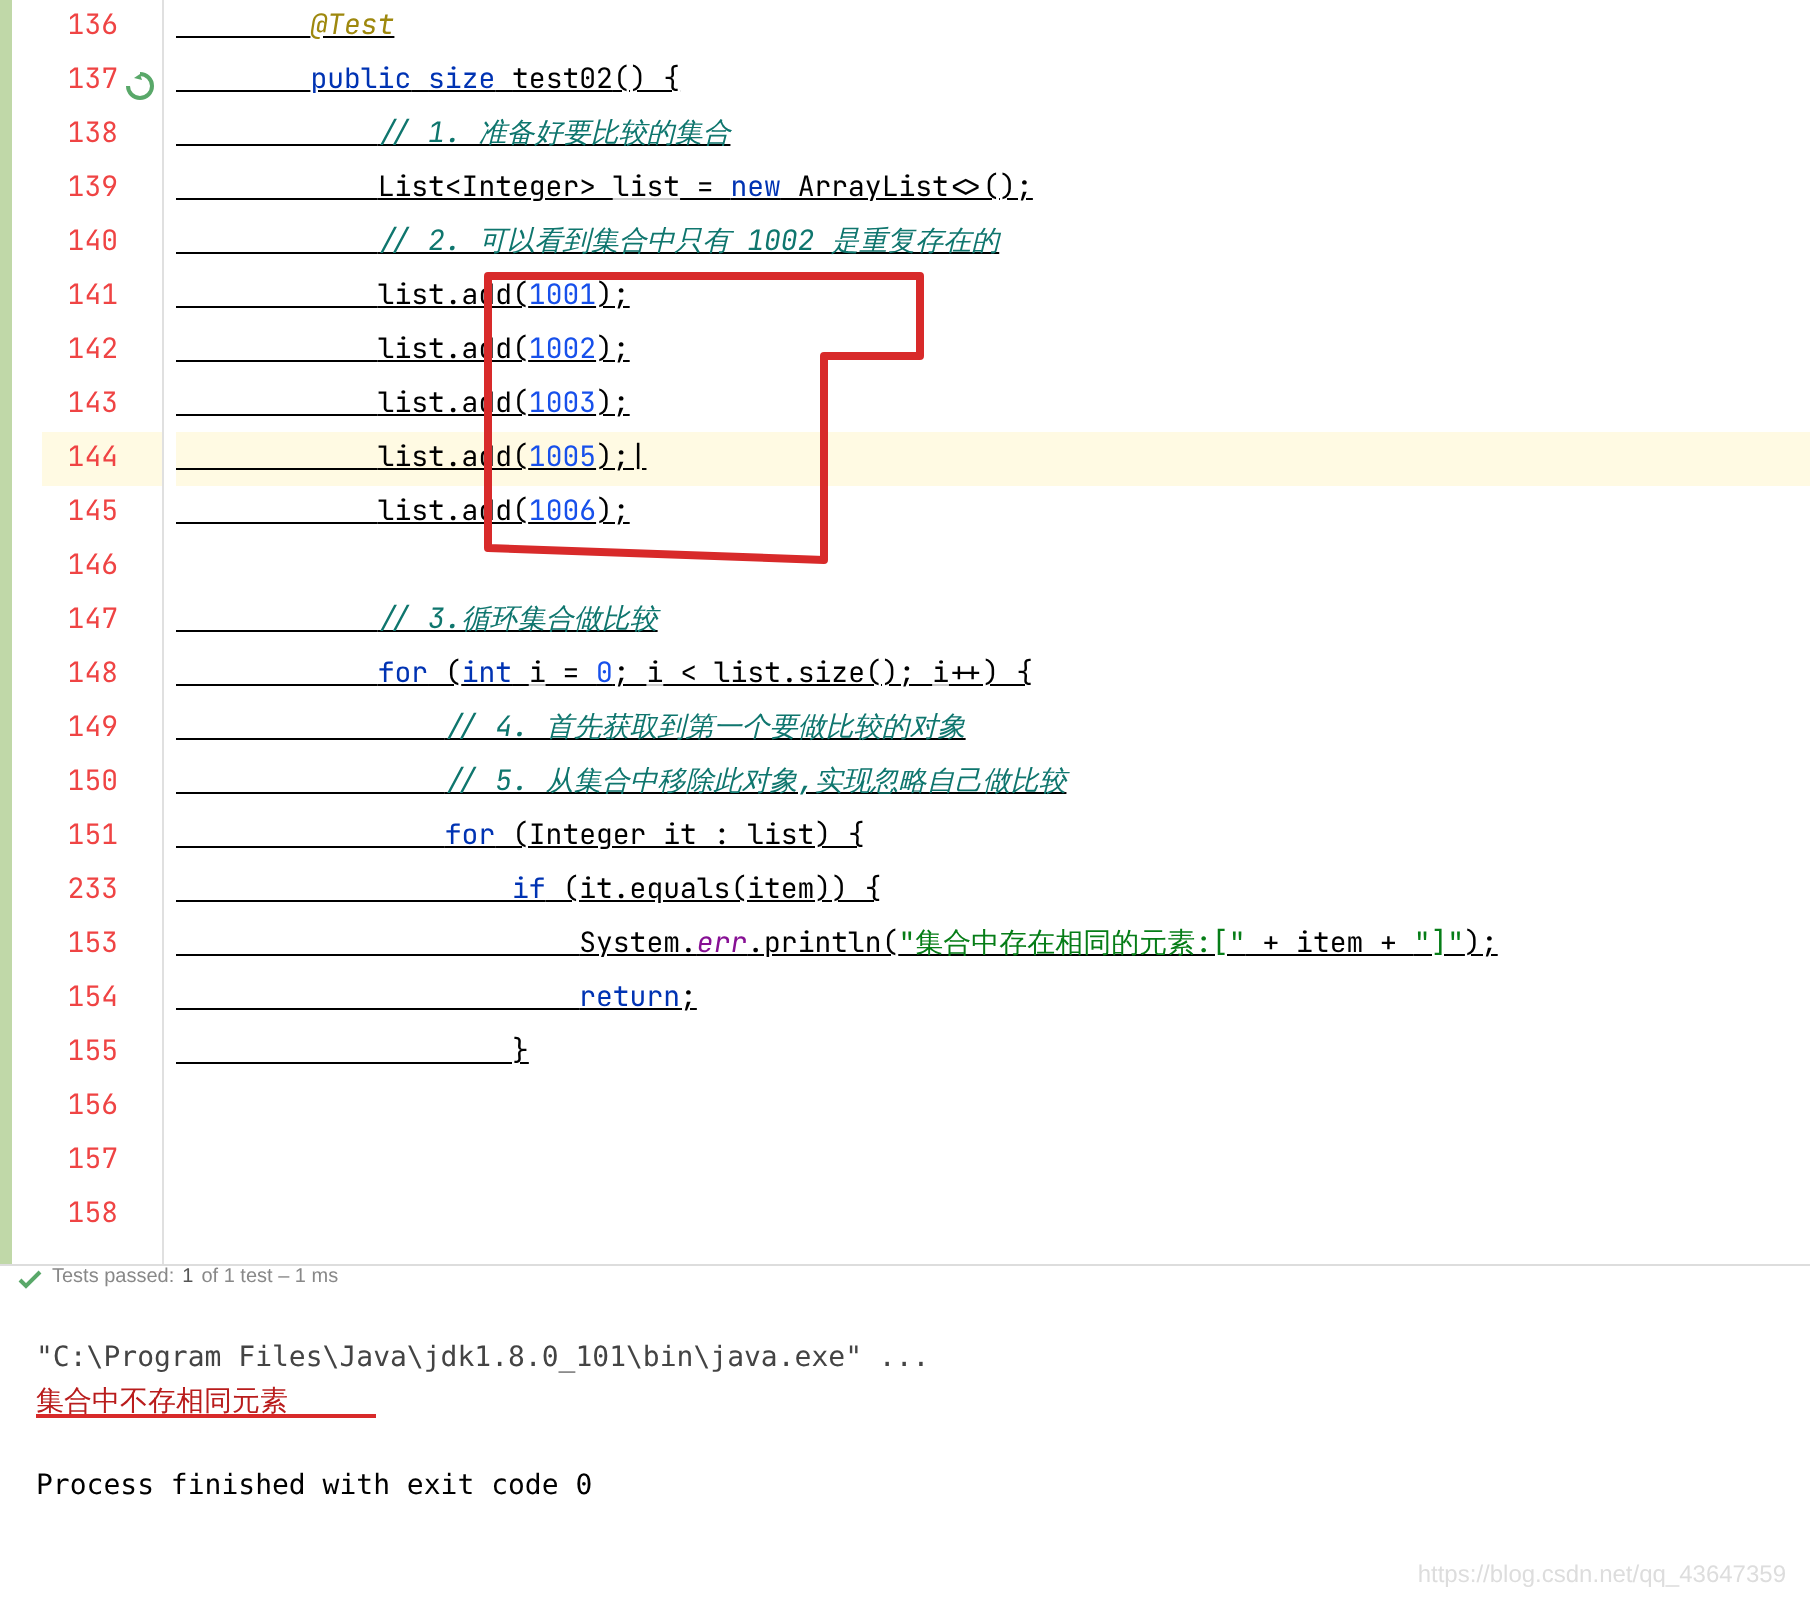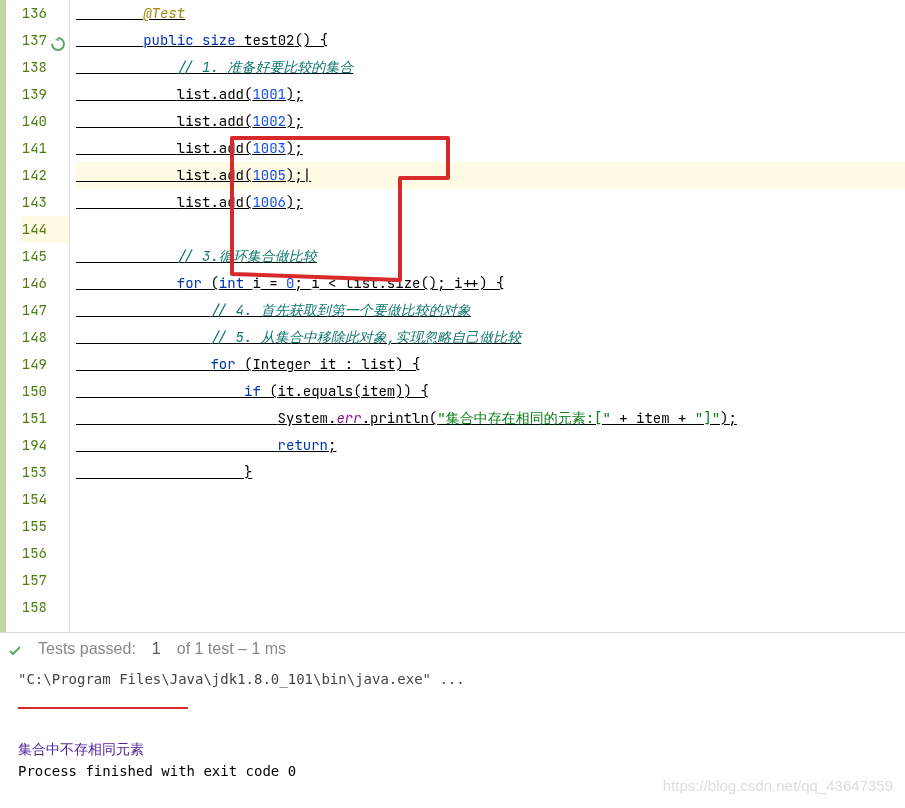--- a/index.html
+++ b/index.html
@@ -1,41 +1,41 @@
 <!DOCTYPE html>
 <html><head>
 <meta charset="utf-8">
 <style>
   * { margin: 0; padding: 0; box-sizing: border-box; }
   body { width: 905px; height: 808px; background: #fff; font-family: "JetBrains Mono", "Consolas", monospace; font-size: 14px; position: relative; overflow: hidden; }
   .editor { display: flex; height: 632px; }
-  .gutter { background: #fff; width: 70px; text-align: right; color: #4d7c0f; user-select: none; border-right: 1px solid #e0e0e0; position: relative; }
+  .gutter { background: #fff; width: 82px; text-align: right; color: #ef4444; user-select: none; border-right: 1px solid #e0e0e0; position: relative; }
   .gutter-stripe { position: absolute; left: 0; top: 0; bottom: 0; width: 6px; background: #c0d8a8; }
   .line-num { height: 27px; line-height: 27px; padding-right: 22px; position: relative; }
   .line-num.hl { background: #fffae3; margin-left: 21px; }
   .sync-icon { position: absolute; right: 4px; top: 6px; }
   .code-area { flex: 1; padding-left: 6px; position: relative; }
   .code-line { height: 27px; line-height: 27px; white-space: pre; letter-spacing: 0px; text-decoration: underline; }
   .code-line.hl { background: #fffae3; }
   .c-ann { color: #9e880e; font-style: italic; }
   .c-kw { color: #0033b3; }
   .c-comment { color: #0f766e; font-style: italic; }
   .c-num { color: #1750eb; }
   .c-var { color: #000; text-decoration: underline; text-decoration-color: #ccc; }
   .c-str { color: #067d17; }
   .c-field { color: #871094; font-style: italic; }
   .annotation-overlay { position: absolute; top: 136px; left: 160px; pointer-events: none; }
-  .tests-bar { border-top: 1px solid #ddd; height: 26px; display: flex; align-items: flex-end; padding-left: 8px; font-family: Arial, sans-serif; font-size: 16px; color: #888; gap: 16px; }
+  .tests-bar { border-top: 1px solid #ddd; height: 26px; display: flex; align-items: flex-start; padding-left: 8px; font-family: Arial, sans-serif; font-size: 10px; color: #888; gap: 4px; }
   .tests-bar b { color: #555; font-weight: normal; }
   .console { padding: 10px 18px; font-size: 14px; font-family: "Consolas", monospace; line-height: 22px; }
   .console .o1 { color: #444; }
-  .console .o2 { color: #4c1d95; position: relative; margin-top: 48px; }
-  .console .o3 { color: #000; }
+  .console .o2 { color: #b91c1c; position: relative; }
+  .console .o3 { color: #000; margin-top: 20px; }
   .red-under { position: absolute; height: 2px; background: #d82a2a; }
-  .watermark { position: absolute; bottom: 14px; right: 12px; color: #ddd; font-family: Arial, sans-serif; font-size: 15px; }
+  .watermark { position: absolute; bottom: 14px; right: 12px; color: #ddd; font-family: Arial, sans-serif; font-size: 12px; }
 </style>
 </head>
 <body>
 
 <div class="editor">
   <div class="gutter">
     <div class="gutter-stripe"></div>
     <div id="gutter-rows">
         <div class="line-num">136</div>
         <div class="line-num">137<span class="sync-icon"><svg width="14" height="14">
@@ -49,33 +49,35 @@
         <div class="line-num">142</div>
         <div class="line-num">143</div>
         <div class="line-num hl">144</div>
         <div class="line-num">145</div>
         <div class="line-num">146</div>
         <div class="line-num">147</div>
         <div class="line-num">148</div>
         <div class="line-num">149</div>
         <div class="line-num">150</div>
         <div class="line-num">151</div>
-        <div class="line-num">194</div>
+        <div class="line-num">233</div>
         <div class="line-num">153</div>
         <div class="line-num">154</div>
         <div class="line-num">155</div>
         <div class="line-num">156</div>
         <div class="line-num">157</div>
         <div class="line-num">158</div>
       </div>
   </div>
   <div class="code-area">
     <div class="code-line">        <span class="c-ann">@Test</span></div>
     <div class="code-line">        <span class="c-kw">public</span> <span class="c-kw">size</span> <span>test02</span><span>() {</span></div>
     <div class="code-line">            <span class="c-comment">// 1. 准备好要比较的集合</span></div>
+    <div class="code-line">            <span>List&lt;Integer&gt; </span><span class="c-var">list</span><span> = </span><span class="c-kw">new</span><span> ArrayList&lt;&gt;();</span></div>
+    <div class="code-line">            <span class="c-comment">// 2. 可以看到集合中只有 1002 是重复存在的</span></div>
     <div class="code-line">            <span>list.add(</span><span class="c-num">1001</span><span>);</span></div>
     <div class="code-line">            <span>list.add(</span><span class="c-num">1002</span><span>);</span></div>
     <div class="code-line">            <span>list.add(</span><span class="c-num">1003</span><span>);</span></div>
     <div class="code-line hl">            <span>list.add(</span><span class="c-num">1005</span><span>);|</span></div>
     <div class="code-line">            <span>list.add(</span><span class="c-num">1006</span><span>);</span></div>
     <div class="code-line"></div>
     <div class="code-line">            <span class="c-comment">// 3.循环集合做比较</span></div>
     <div class="code-line">            <span class="c-kw">for</span><span> (</span><span class="c-kw">int</span><span> </span><span class="c-var">i</span><span> = </span><span class="c-num">0</span><span>; </span><span class="c-var">i</span><span> &lt; list.size(); </span><span class="c-var">i</span><span>++) {</span></div>
     <div class="code-line">                <span class="c-comment">// 4. 首先获取到第一个要做比较的对象</span></div>
     <div class="code-line">                <span class="c-comment">// 5. 从集合中移除此对象,实现忽略自己做比较</span></div>

